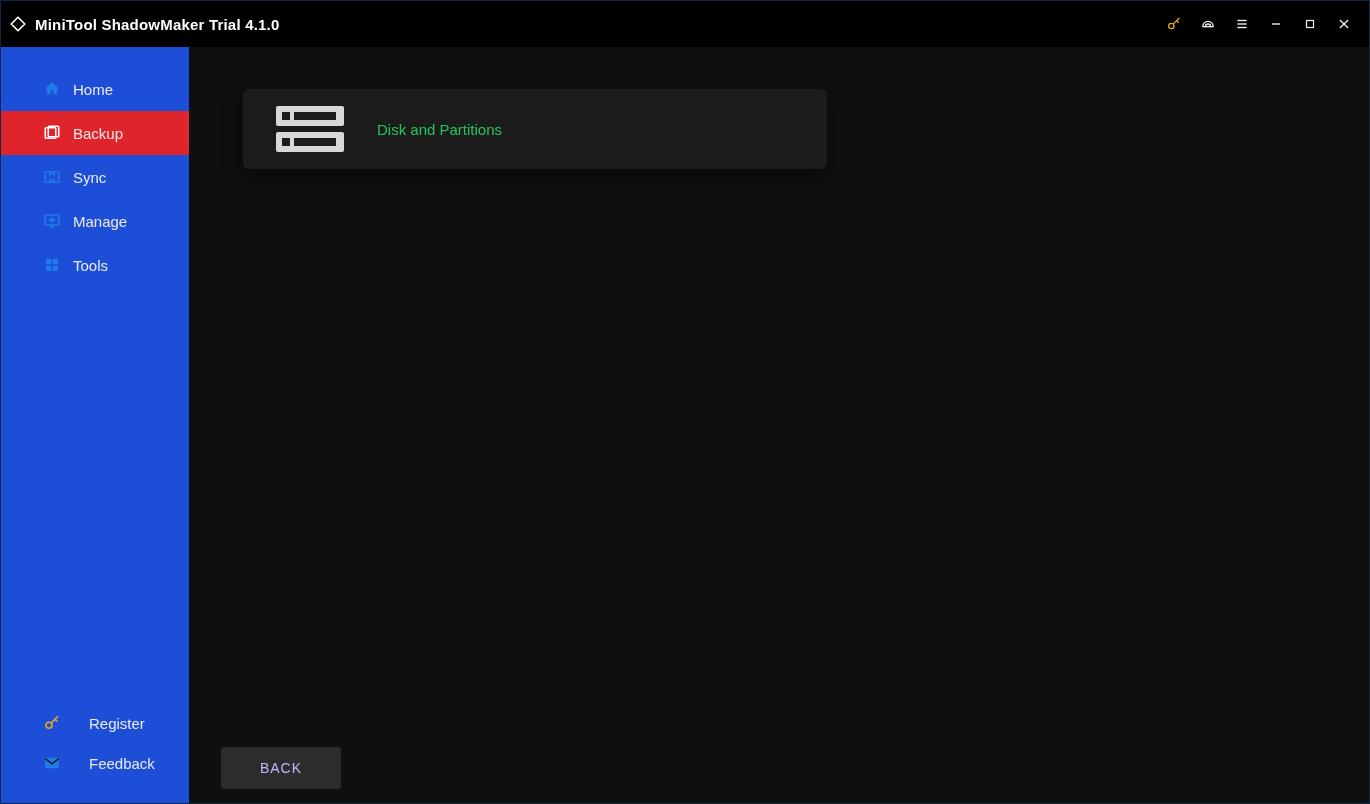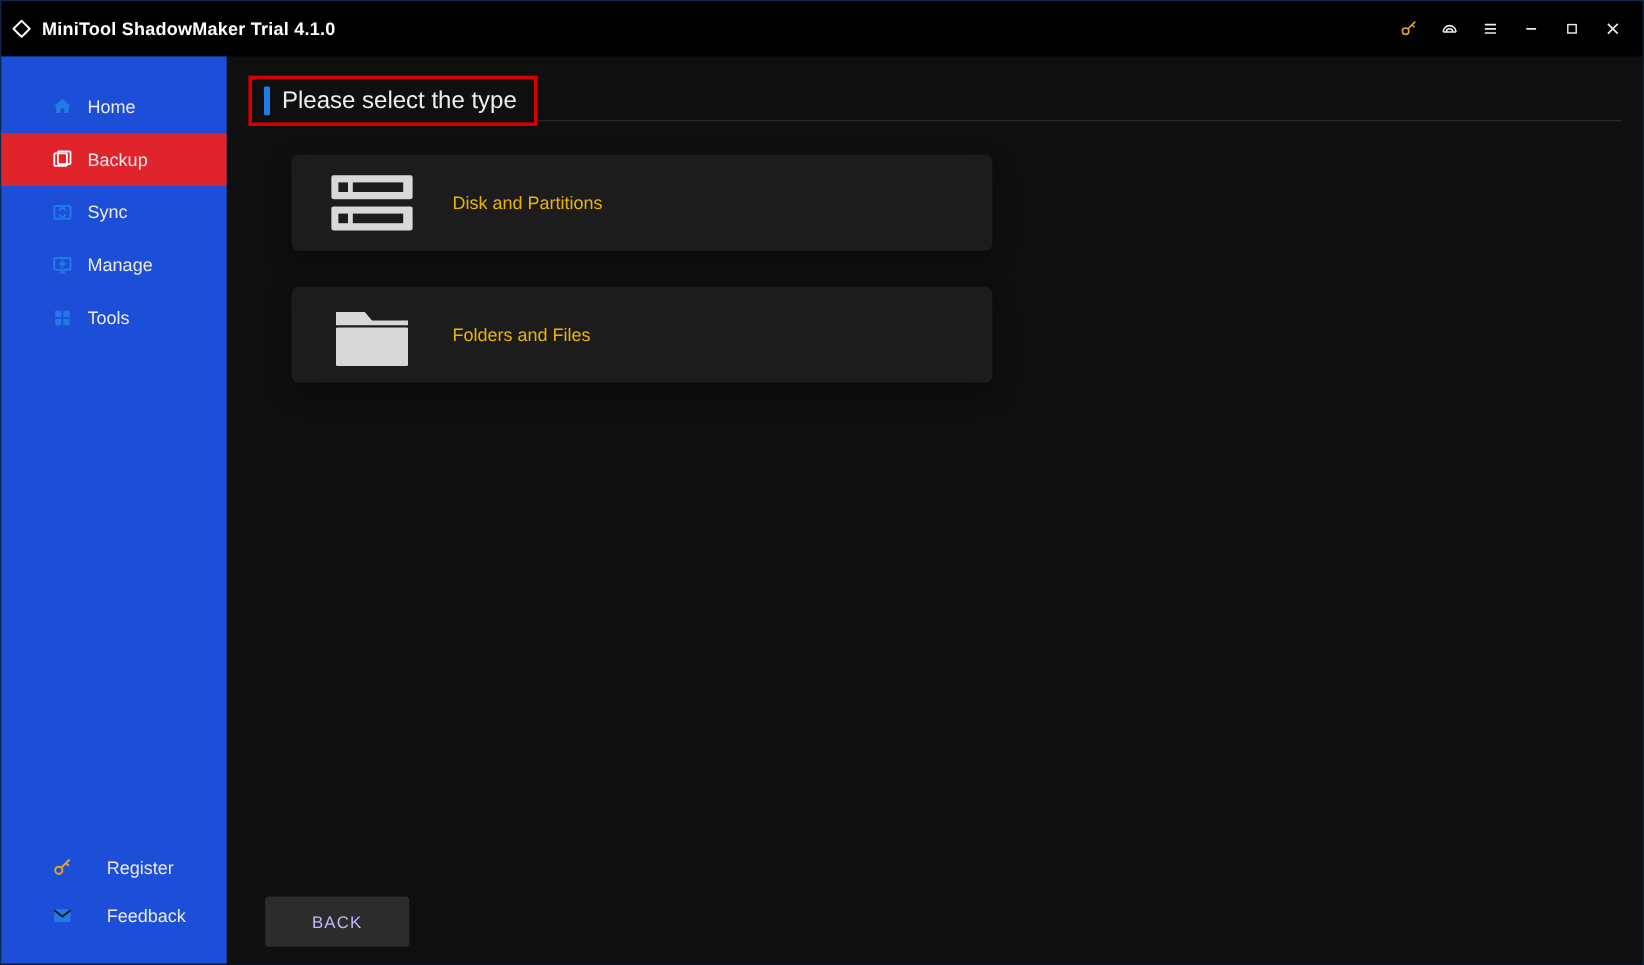--- a/index.html
+++ b/index.html
@@ -89,21 +89,21 @@
   .options {
     margin-top: 24px; margin-left: 36px;
     display:flex; flex-direction: column; gap: 30px;
   }
   .option-card {
     width: 584px; height: 80px;
     background:#1c1c1c;
     border-radius: 6px;
     display:flex; align-items:center;
     padding-left: 32px; gap: 32px;
-    color:#eab308; font-size: 15px;
+    color:#22c55e; font-size: 15px;
     cursor:pointer;
     box-shadow: 0 8px 20px rgba(0,0,0,0.35);
   }
   .option-card .card-icon { width: 70px; display:flex; align-items:center; justify-content:center; }
   .back-btn-row { margin-top:auto; padding-left: 14px; padding-bottom: 0; }
   .back-btn {
     width: 120px; height: 42px;
     background:#2c2c2c; color:#c4b5fd;
     display:flex; align-items:center; justify-content:center;
     font-size: 14px; letter-spacing: 1px;
@@ -236,52 +236,36 @@
                 <rect x="3" y="5" width="18" height="14" rx="1"></rect>
                 <path d="M3 6 L12 13 L21 6" fill="none" stroke="#141518" stroke-width="2"></path>
               </svg>
           </span>
           <span>Feedback</span>
         </div>
       </div>
     </div>
 
     <div class="main">
-      <div class="heading-row">
-        <div class="heading-wrap">
-          <span class="heading-bar"></span>
-          <span class="heading-text">Please select the type</span>
-        </div>
-        <div class="underline"></div>
-      </div>
 
       <div class="options">
         <div class="option-card">
           <span class="card-icon">
             <svg width="68" height="54" viewBox="0 0 68 54">
               <rect x="0" y="4" width="68" height="20" rx="2" fill="#d8d8d8"></rect>
               <rect x="6" y="10" width="8" height="8" fill="#1c1c1c"></rect>
               <rect x="18" y="10" width="42" height="8" fill="#1c1c1c"></rect>
               <rect x="0" y="30" width="68" height="20" rx="2" fill="#d8d8d8"></rect>
               <rect x="6" y="36" width="8" height="8" fill="#1c1c1c"></rect>
               <rect x="18" y="36" width="42" height="8" fill="#1c1c1c"></rect>
             </svg>
           </span>
           <span>Disk and Partitions</span>
         </div>
 
-        <div class="option-card">
-          <span class="card-icon">
-            <svg width="68" height="58" viewBox="0 0 68 58">
-              <path d="M4 10 h24 l6 7 h30 v4 H4 z" fill="#d8d8d8"></path>
-              <rect x="4" y="23" width="60" height="32" rx="1" fill="#d8d8d8"></rect>
-            </svg>
-          </span>
-          <span>Folders and Files</span>
-        </div>
       </div>
 
       <div class="back-btn-row">
         <div class="back-btn">
           <span>BACK</span>
         </div>
       </div>
     </div>
 
   </div>

